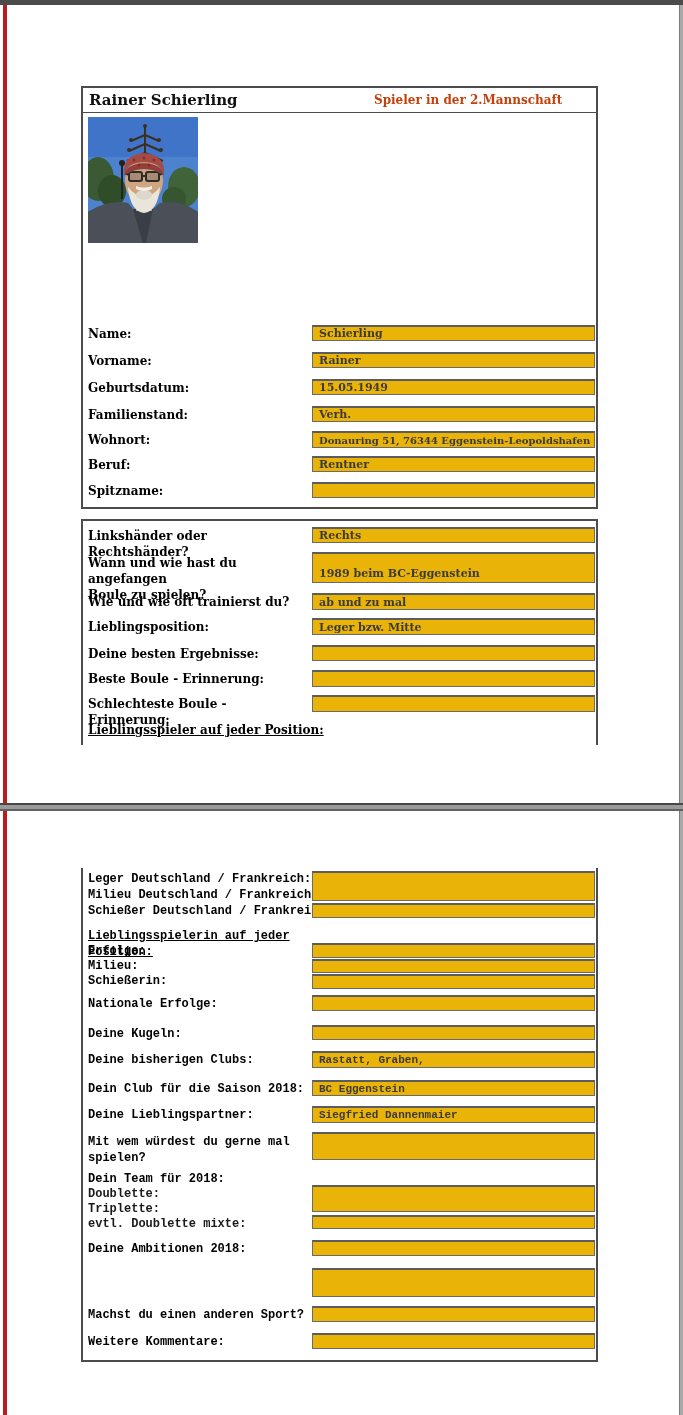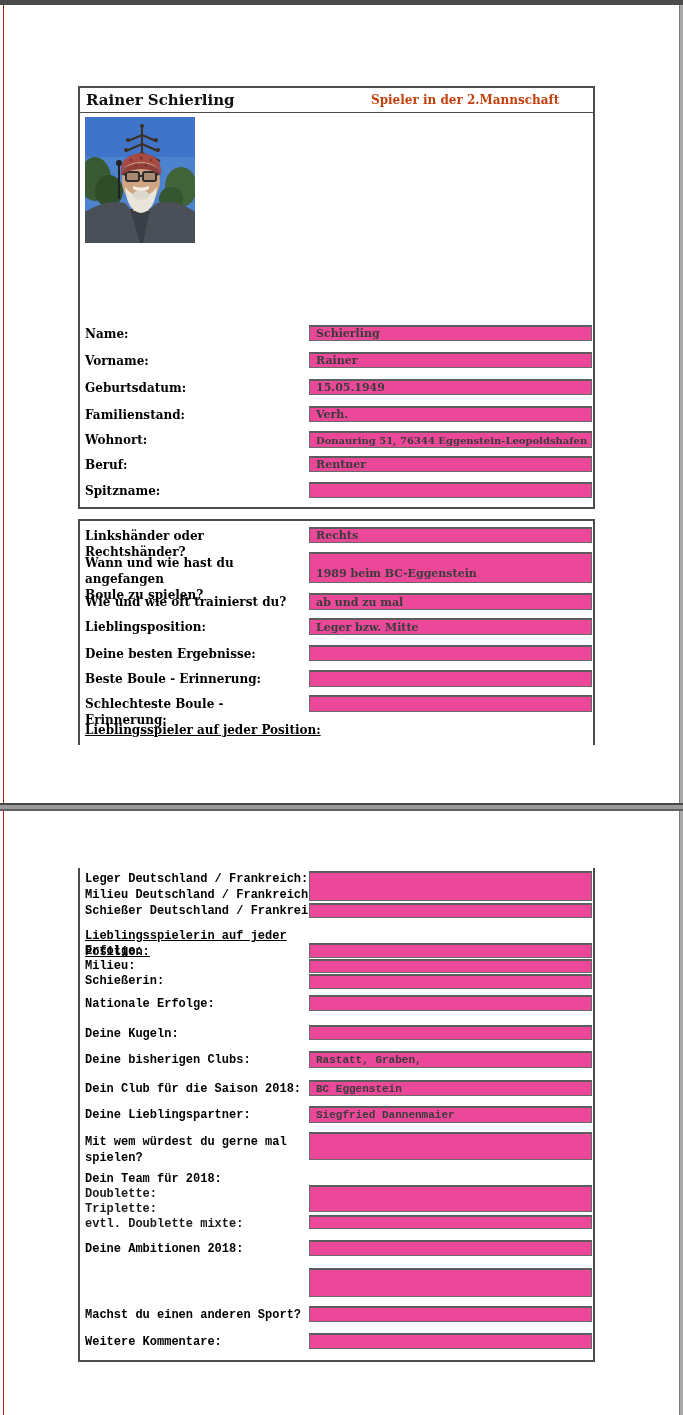--- a/index.html
+++ b/index.html
@@ -3,35 +3,35 @@
 <meta charset="utf-8">
 <style>
   html,body{margin:0;padding:0;}
   body{
     width:683px;height:1415px;position:relative;background:#ffffff;
     font-family:"DejaVu Serif","Liberation Serif",serif;
     overflow:hidden;
   }
   .topbar{position:absolute;left:0;top:0;width:683px;height:5px;background:#4b4b4b;}
   .right-strip{position:absolute;left:679px;top:5px;width:4px;height:1410px;background:#a9a9a9;border-left:1px solid #7e7e7e;box-sizing:border-box;}
-  .page{position:absolute;left:3px;width:676px;background:#ffffff;border-left:1px solid #b91c1c;box-sizing:border-box;}
+  .page{position:absolute;left:3px;width:676px;background:#ffffff;border-left:4px solid #b91c1c;box-sizing:border-box;}
   #page1{top:5px;height:798px;}
   #page2{top:811px;height:604px;}
   .page-sep{position:absolute;left:0;top:803px;width:683px;height:8px;background:#9a9a9a;border-top:2px solid #474747;border-bottom:2px solid #616161;box-sizing:border-box;}
   .tbl{position:absolute;border:2px solid #4c4c4c;box-sizing:border-box;background:#ffffff;}
   #tableA{left:74px;top:81px;width:517px;height:423px;}
   #tableB{left:74px;top:514px;width:517px;height:226px;border-bottom:none;}
   #tableC{left:74px;top:57px;width:517px;height:494px;border-top:none;font-family:Liberation Mono, monospace;}
   .hdr-row{position:absolute;left:0;top:0;width:100%;height:25px;border-bottom:1px solid #4c4c4c;box-sizing:border-box;}
   .doc-title{position:absolute;left:6px;top:0;line-height:24px;font-size:15px;font-weight:bold;color:#111;}
   .doc-subtitle{position:absolute;left:291px;top:0;line-height:24px;font-size:12px;font-weight:bold;color:#c2410c;}
   .lbl{position:absolute;left:5px;width:222px;font-size:12px;font-weight:bold;color:#000000;line-height:16px;white-space:pre-line;}
   .lbl.black{color:#1a1a1a;}
   .lbl.hd{text-decoration:underline;width:260px;}
-  .box{position:absolute;left:229px;width:283px;background:#ec4899;border:1px solid #6a6a6a;border-top:2px solid #5c5c5c;box-sizing:border-box;
+  .box{position:absolute;left:229px;width:283px;background:#eab308;border:1px solid #6a6a6a;border-top:2px solid #5c5c5c;box-sizing:border-box;
        font-size:11px;font-weight:bold;color:#3b3b3b;padding-left:6px;display:flex;align-items:center;overflow:hidden;white-space:nowrap;}
   .box.bottom-text{align-items:flex-end;padding-bottom:2px;}
   .photo{position:absolute;left:5px;top:29px;width:110px;height:126px;}
   .photo svg{display:block;}
 </style>
 </head>
 <body>
 
 <div class="topbar"></div>
 <div class="right-strip"></div>

